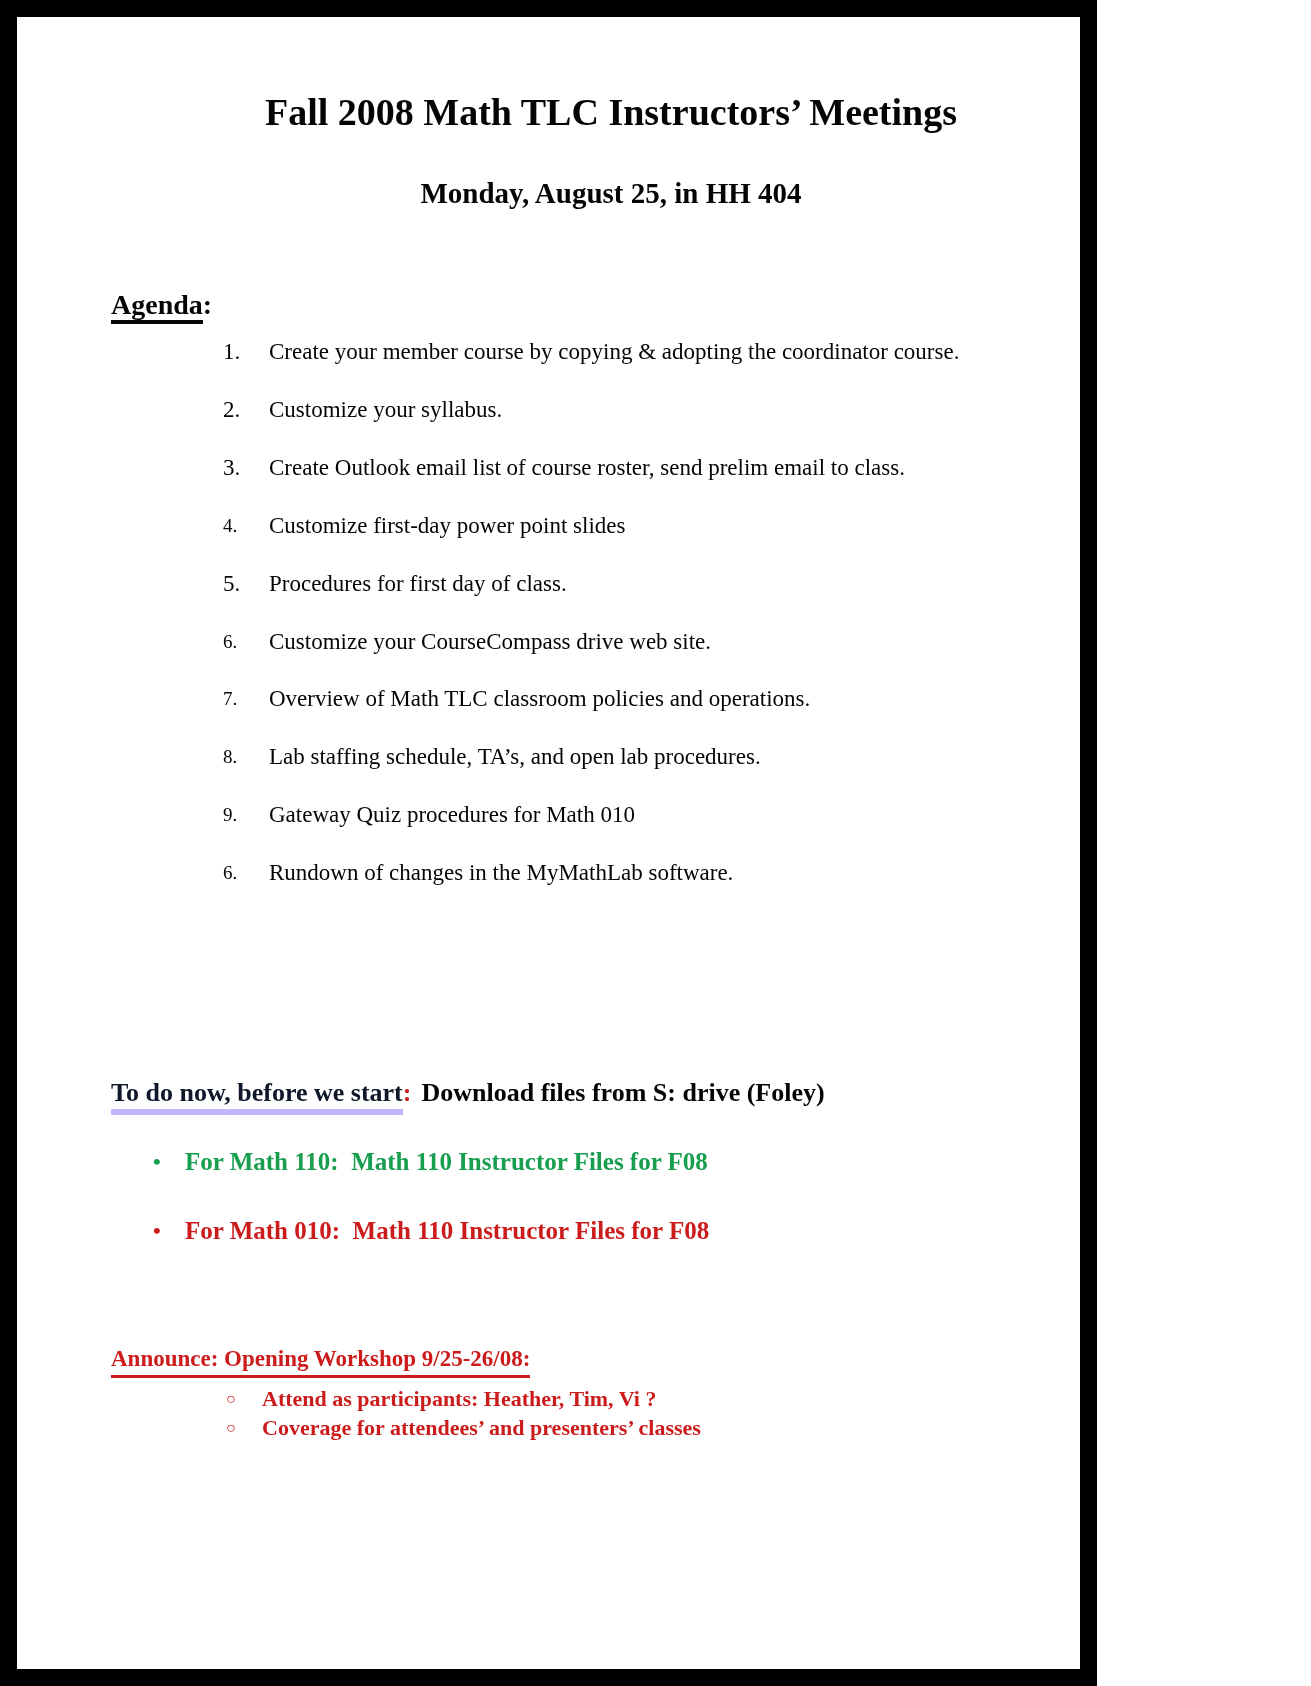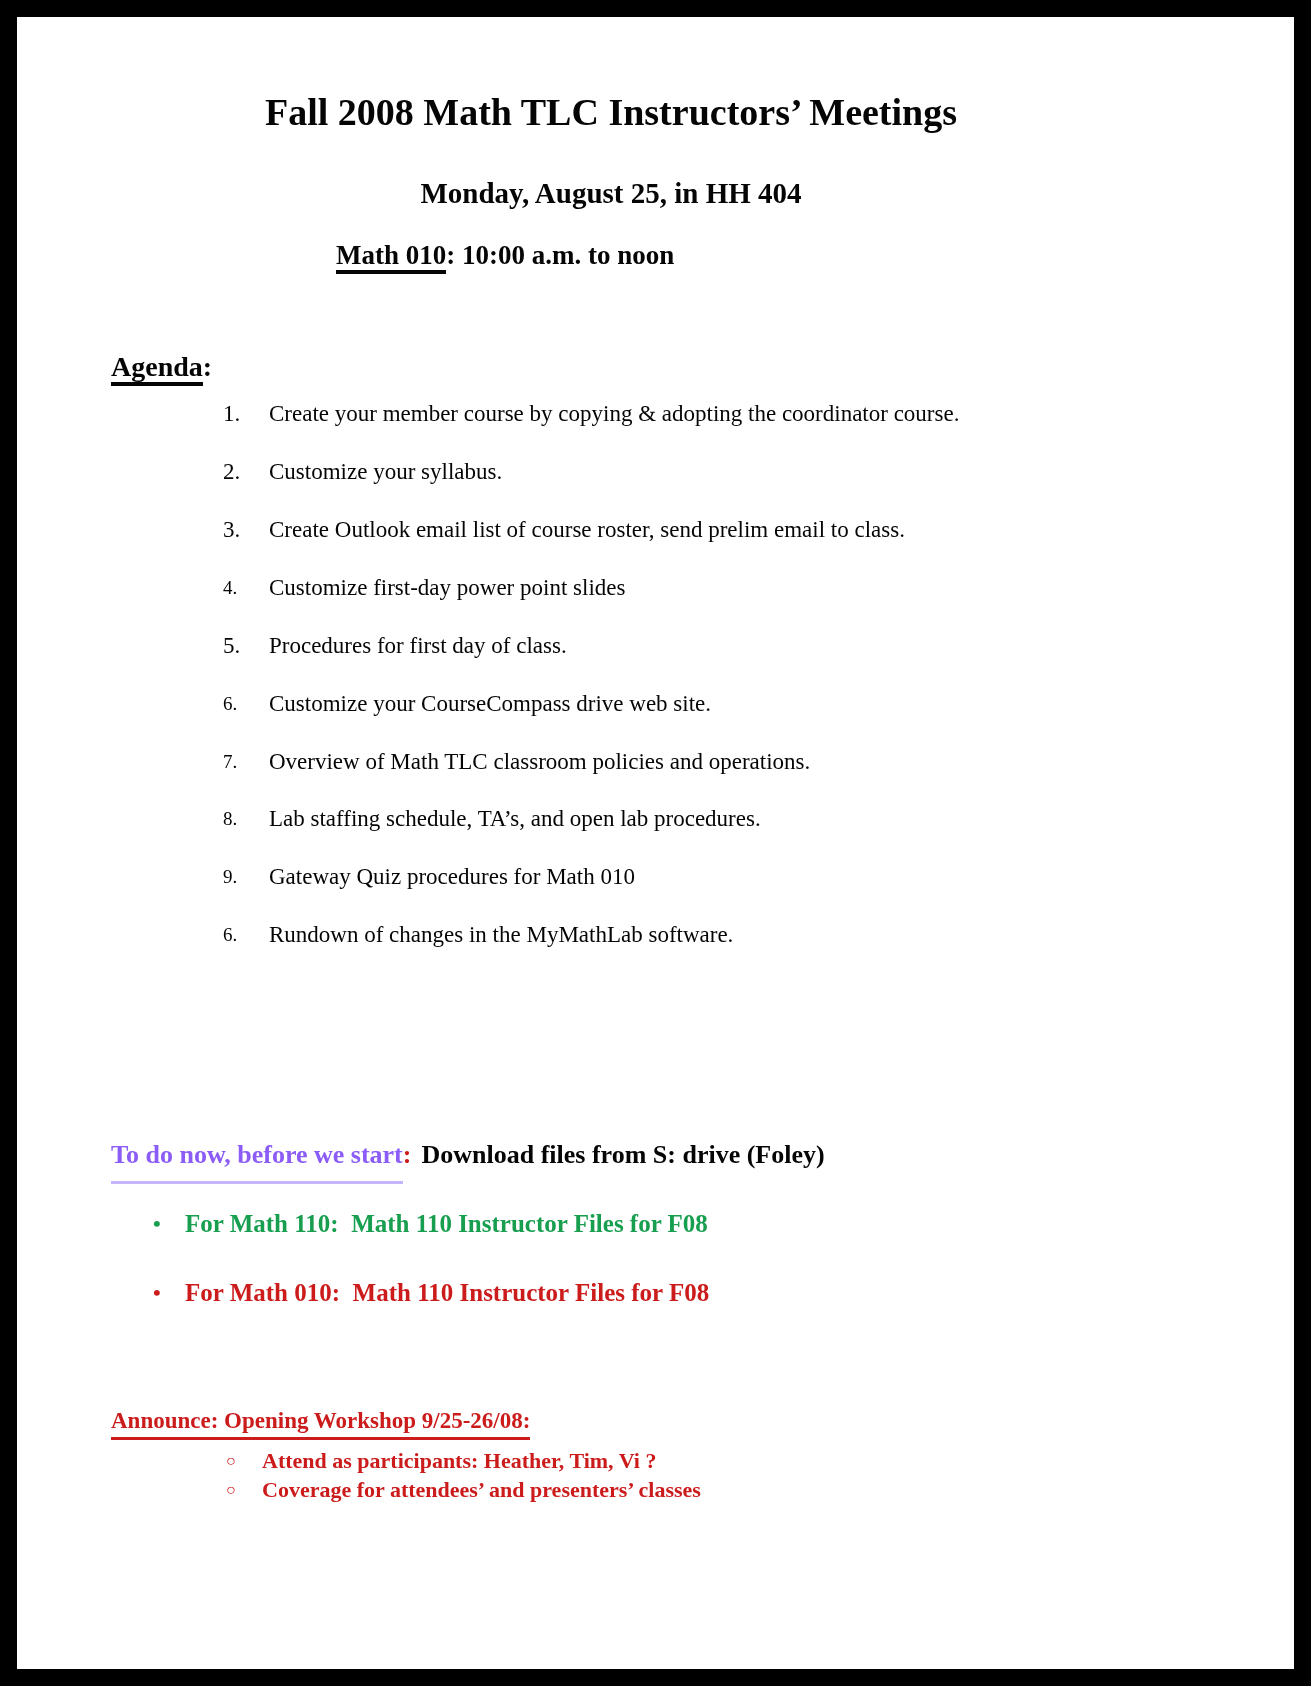--- a/index.html
+++ b/index.html
@@ -1,20 +1,20 @@
 <!DOCTYPE html>
 <html><head>
 <meta charset="utf-8">
 <style>
   html, body { margin: 0; padding: 0; background: #ffffff; }
   * { box-sizing: border-box; }
 
   .page {
     position: relative;
-    width: 1311px;
+    width: 1097px;
     height: 1686px;
     background: #ffffff;
     border: 17px solid #000000;
     font-family: "Liberation Serif", "DejaVu Serif", serif;
     color: #050505;
     overflow: hidden;
   }
 
   .content { width: 100%; height: 100%; }
 
@@ -62,21 +62,21 @@
   .itext { flex: 1; }
 
   
   .todo-line {
     margin-left: 94px;
     margin-top: 188px;
     font-size: 26px;
     font-weight: bold;
     line-height: 1.3;
   }
-  .todo-label { color: #8b5cf6; border-bottom: 3px solid #c4b5fd; padding-bottom: 12px; }
+  .todo-label { color: #0f172a; border-bottom: 6px solid #c4b5fd; padding-bottom: 2px; }
   .todo-colon { color: #cc1b1b; }
   .todo-instruction { color: #050505; margin-left: 10px; }
 
   .bullet-line {
     display: flex;
     margin-left: 136px;
     font-size: 25px;
     font-weight: bold;
     line-height: 1.3;
   }
@@ -112,21 +112,20 @@
 
 <div class="page">
   <div class="content">
 
     <div class="doc-header">
       <h1 class="title">Fall 2008 Math TLC Instructors’ Meetings</h1>
       <h2 class="subtitle">Monday, August 25, in HH 404</h2>
     </div>
 
     <div class="sessions">
-      <p class="session"><span class="u-black">Math 010</span><span>: 10:00 a.m. to noon</span></p>
     </div>
 
     <p class="agenda-heading"><span class="u-black">Agenda</span><span>:</span></p>
 
     <div class="agenda-list">
       <div class="agenda-item">
           <span class="num">1.</span>
           <span class="itext">Create your member course by copying &amp; adopting the coordinator course.</span>
         </div>
       <div class="agenda-item">

